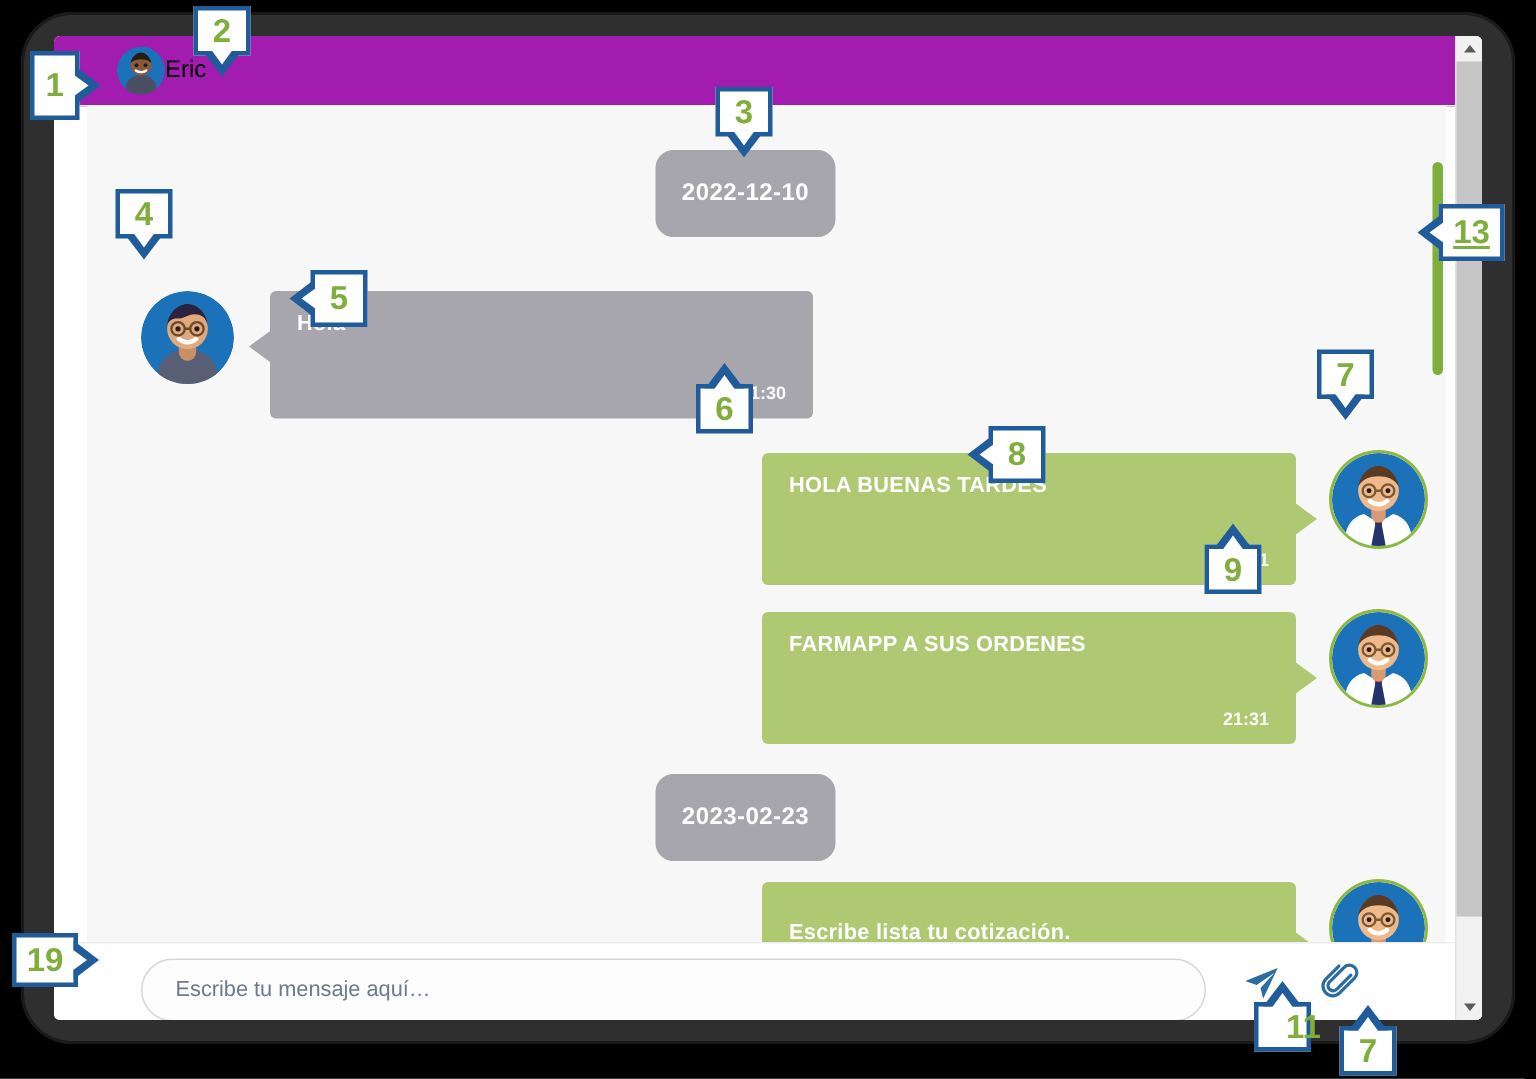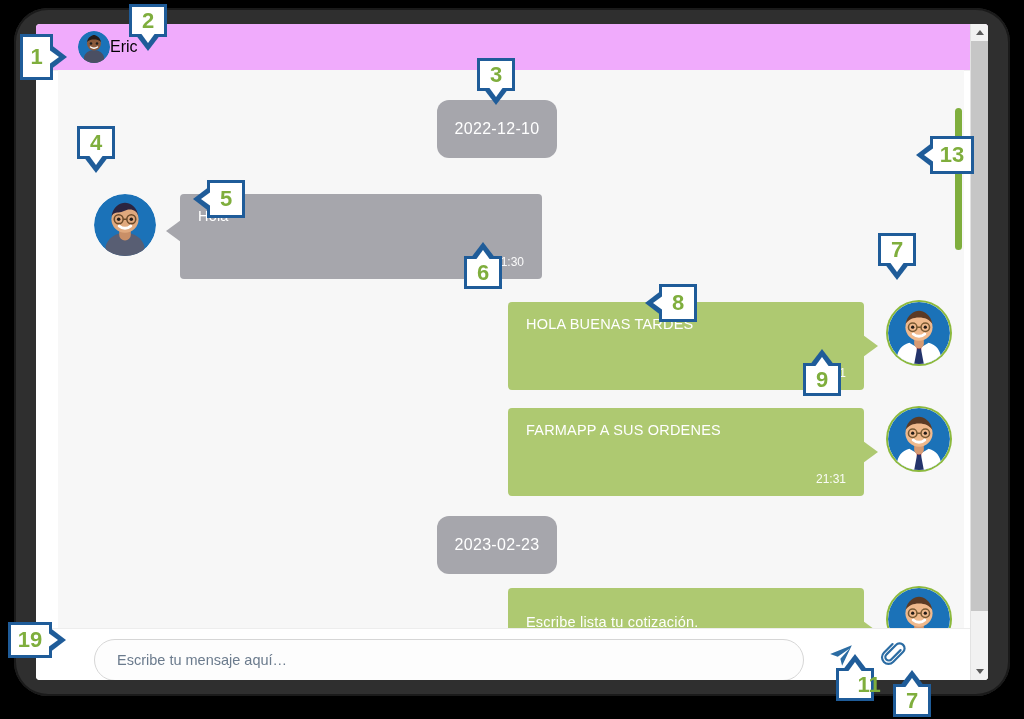--- a/index.html
+++ b/index.html
@@ -16,32 +16,32 @@
     box-shadow:0 0 0 2px #1a1a1a inset;
   }
   #device-screen{
     position:absolute;left:22px;top:16px;width:952px;height:656px;
     background:#ffffff;border-radius:4px;overflow:hidden;
   }
 
   
   #chat-header{
     position:absolute;left:0;top:0;width:952px;height:46px;
-    background:#f0abfc;display:flex;align-items:center;
+    background:#a21caf;display:flex;align-items:center;
     border-bottom:1px solid #f0f0f0;
   }
   #header-avatar{
     margin-left:42px;width:32px;height:32px;border-radius:50%;
     overflow:hidden;flex:none;
   }
 
   
   #messages-pane{
     position:absolute;left:22px;top:46px;width:906px;height:559px;
-    background:#f7f7f7;overflow:hidden;
+    background:#f7f7f7;overflow:hidden;font-weight:bold;
   }
   #messages-inner{position:relative;width:100%;height:100%;}
 
   
   #chat-scrollbar-track{
     position:absolute;right:0;top:0;width:10px;height:559px;background:#f7f7f7;
   }
   #chat-scrollbar-thumb{
     position:absolute;right:2px;top:38px;width:7px;height:142px;
     background:#7fae3d;border-radius:4px;
@@ -394,16 +394,16 @@
 <div class="callout t-up" style="left:836px;top:668px;width:38px;height:33px;padding-left:28px;">
   <span>11</span>
   <span class="tail"></span>
 </div>
 
 <div class="callout t-up" style="left:893px;top:684px;width:38px;height:33px;">
   <span>7</span>
   <span class="tail"></span>
 </div>
 
-<div class="callout t-left" style="left:930px;top:136px;width:44px;height:38px;">
+<div class="callout t-left" style="left:959px;top:136px;width:44px;height:38px;text-decoration:underline;">
   <span>13</span>
   <span class="tail"></span>
 </div>
 
 </body></html>

